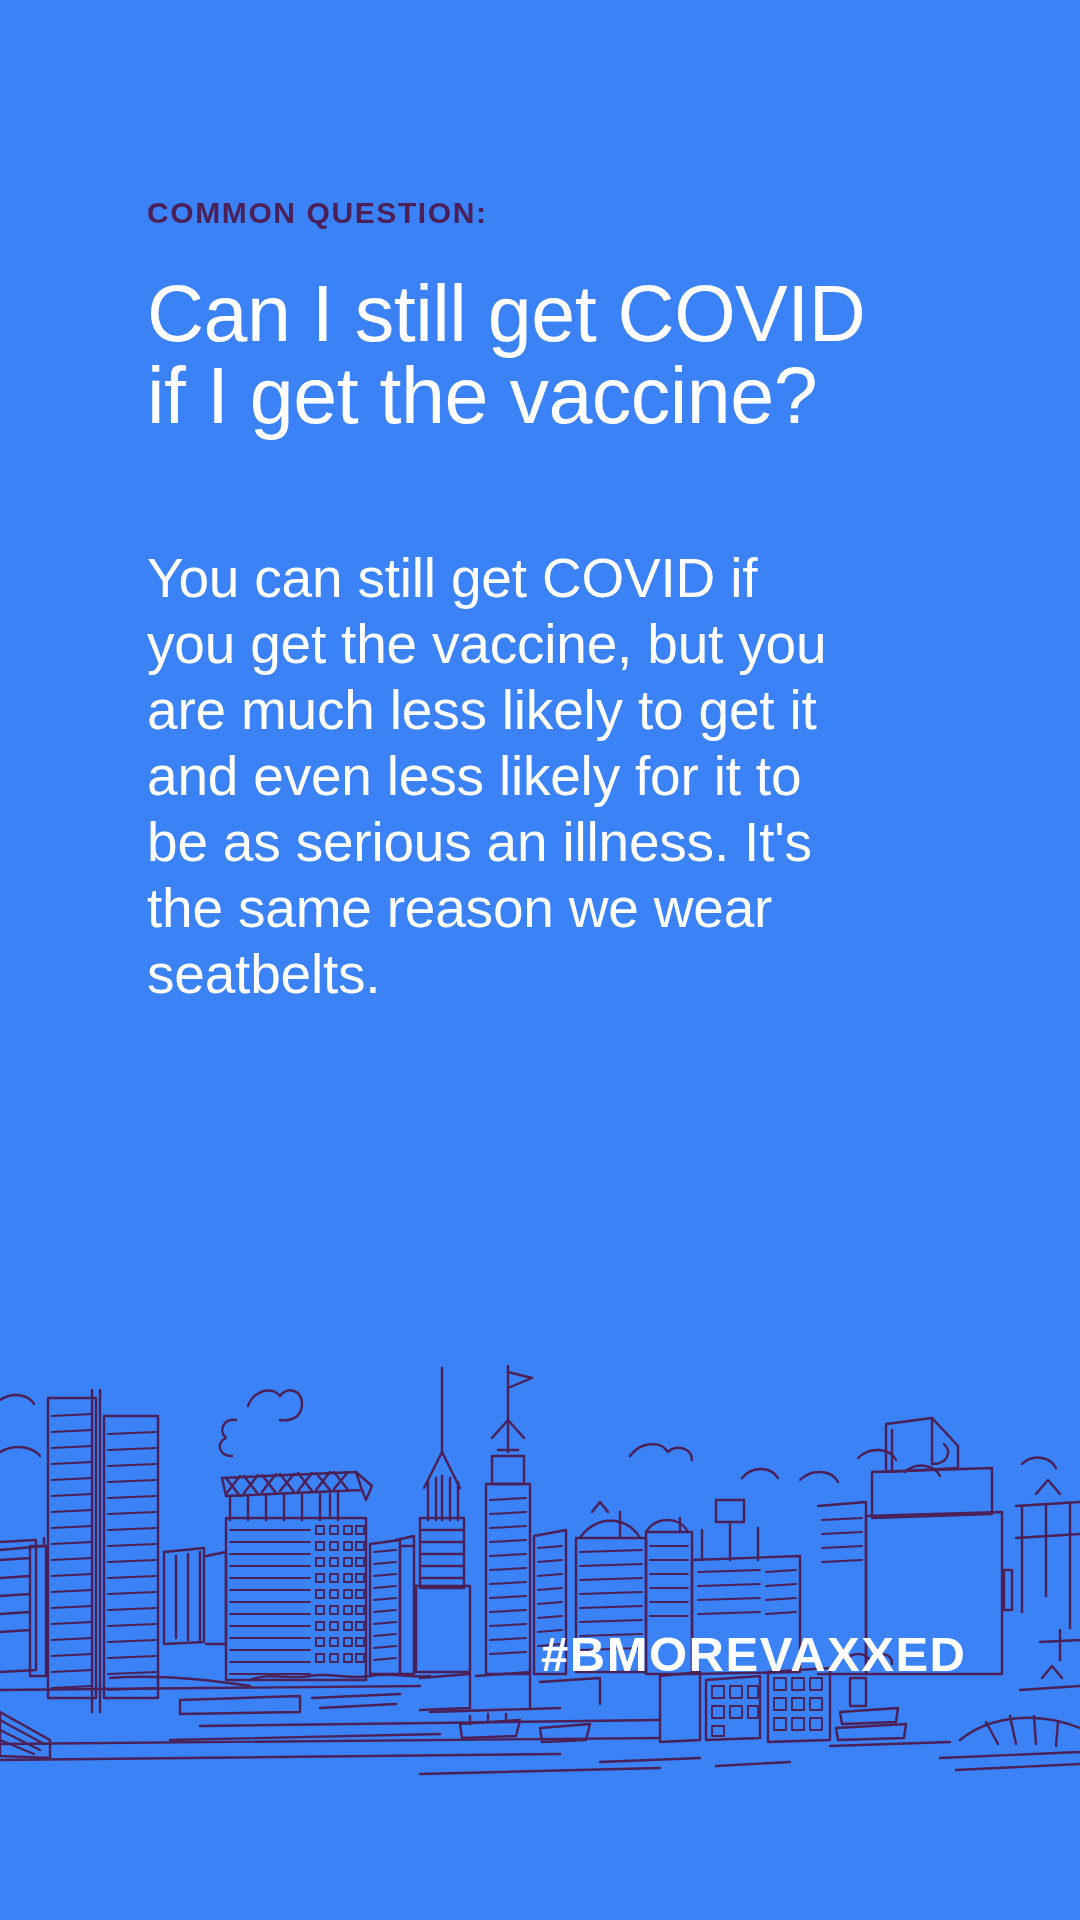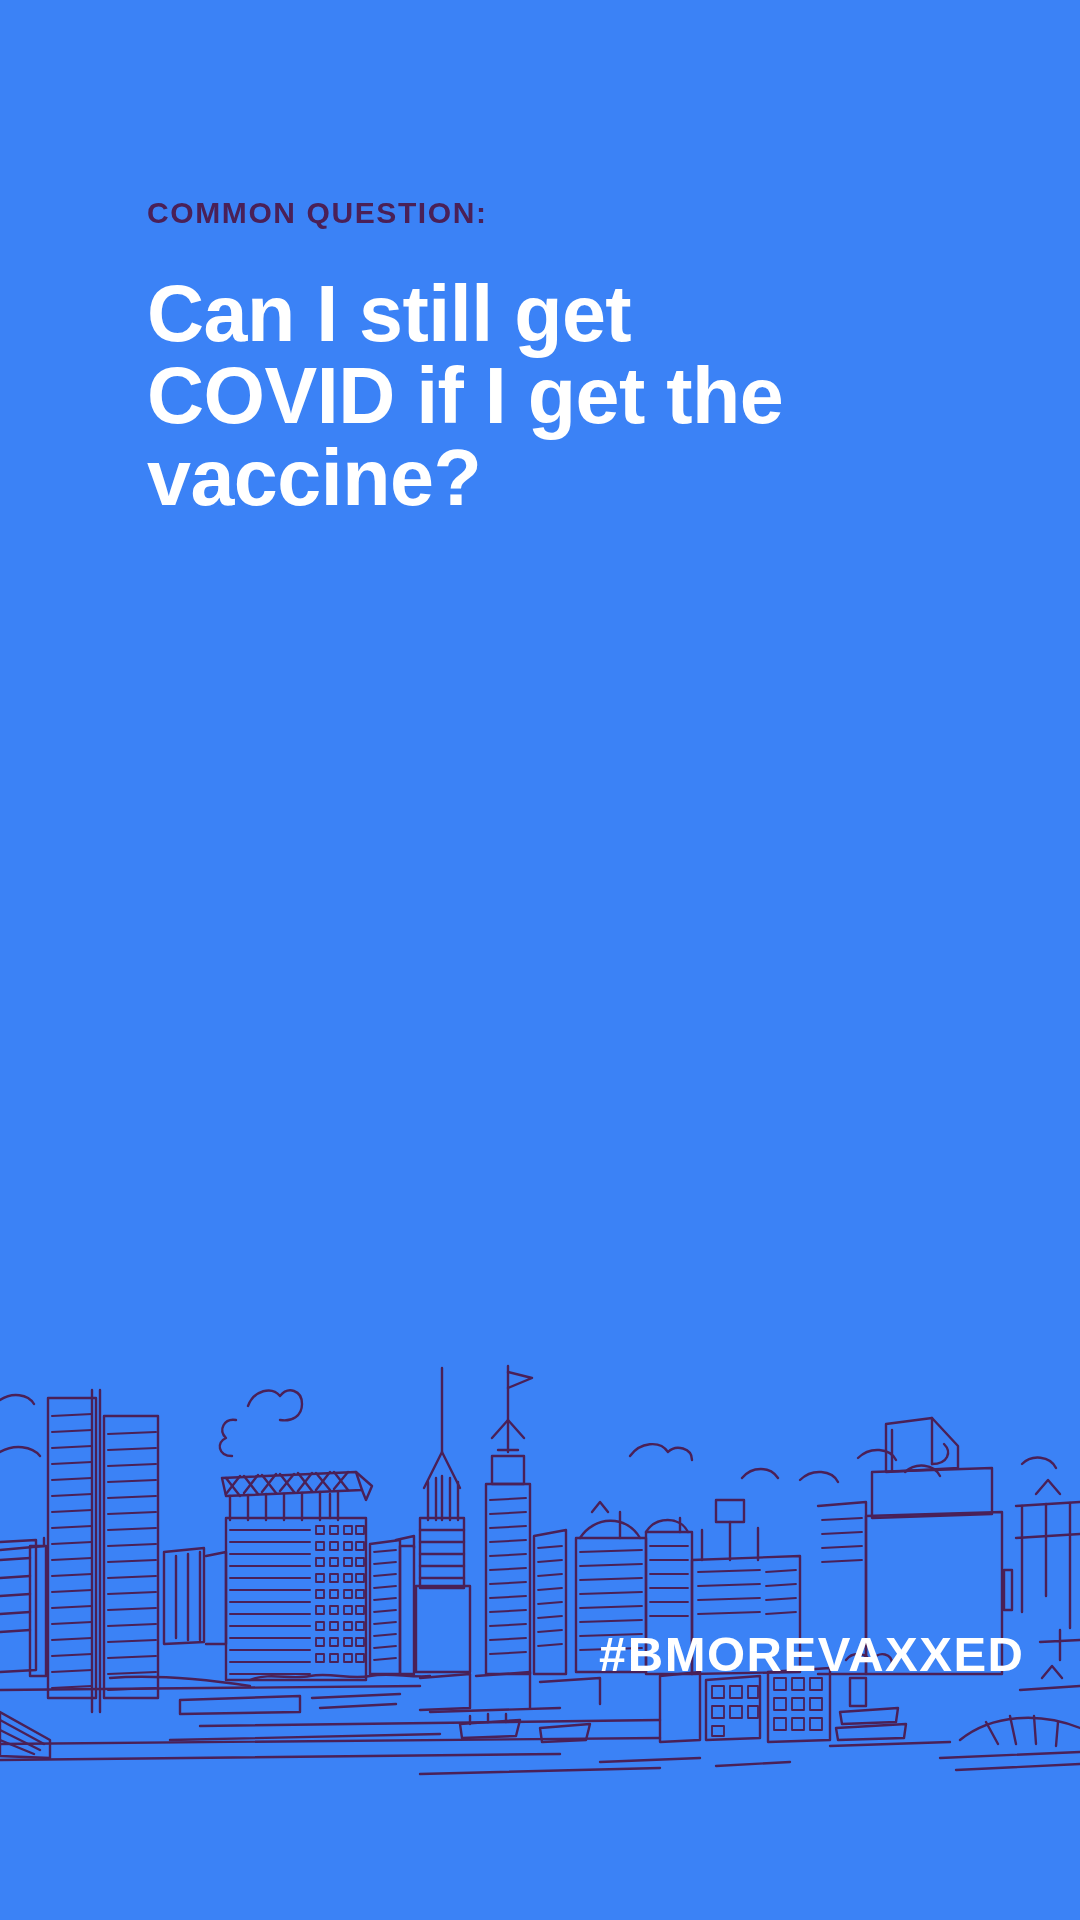--- a/index.html
+++ b/index.html
@@ -34,21 +34,21 @@
     font-weight: bold;
     letter-spacing: 1.6px;
     line-height: 1.1;
     margin: 0 0 44px 0;
     white-space: nowrap;
   }
 
   .headline {
     color: #ffffff;
     font-size: 79px;
-    font-weight: bold;
+    font-weight: normal;
     line-height: 1.04;
     letter-spacing: -0.5px;
     margin: 0;
     max-width: 740px;
   }
 
   .body-copy {
     color: #ffffff;
     font-size: 55px;
     font-weight: normal;
@@ -69,21 +69,21 @@
   }
   .skyline-wrap svg {
     display: block;
     width: 100%;
     height: 100%;
   }
 
   
   .hashtag {
     position: absolute;
-    left: 599px;
+    left: 541px;
     top: 1630px;
     z-index: 8;
     color: #ffffff;
     font-size: 49px;
     font-weight: bold;
     letter-spacing: 1.5px;
     white-space: nowrap;
     line-height: 1;
   }
 </style>
@@ -401,17 +401,18 @@
         <path d="M0,360 L44,384 M0,370 L40,390 M0,380 L34,394"></path>
       </g>
     </svg>
   </div>
 
   <div class="content">
     <p class="eyebrow">COMMON QUESTION:</p>
 
     <h1 class="headline">Can I still get COVID if I get the vaccine?</h1>
 
+    <p class="body-copy">You can still get COVID if you get the vaccine, but you are much less likely to get it and even less likely for it to be as serious an illness. It's the same reason we wear seatbelts.</p>
   </div>
 
   <div class="hashtag">#BMOREVAXXED</div>
 
 </div>
 
 </body></html>

